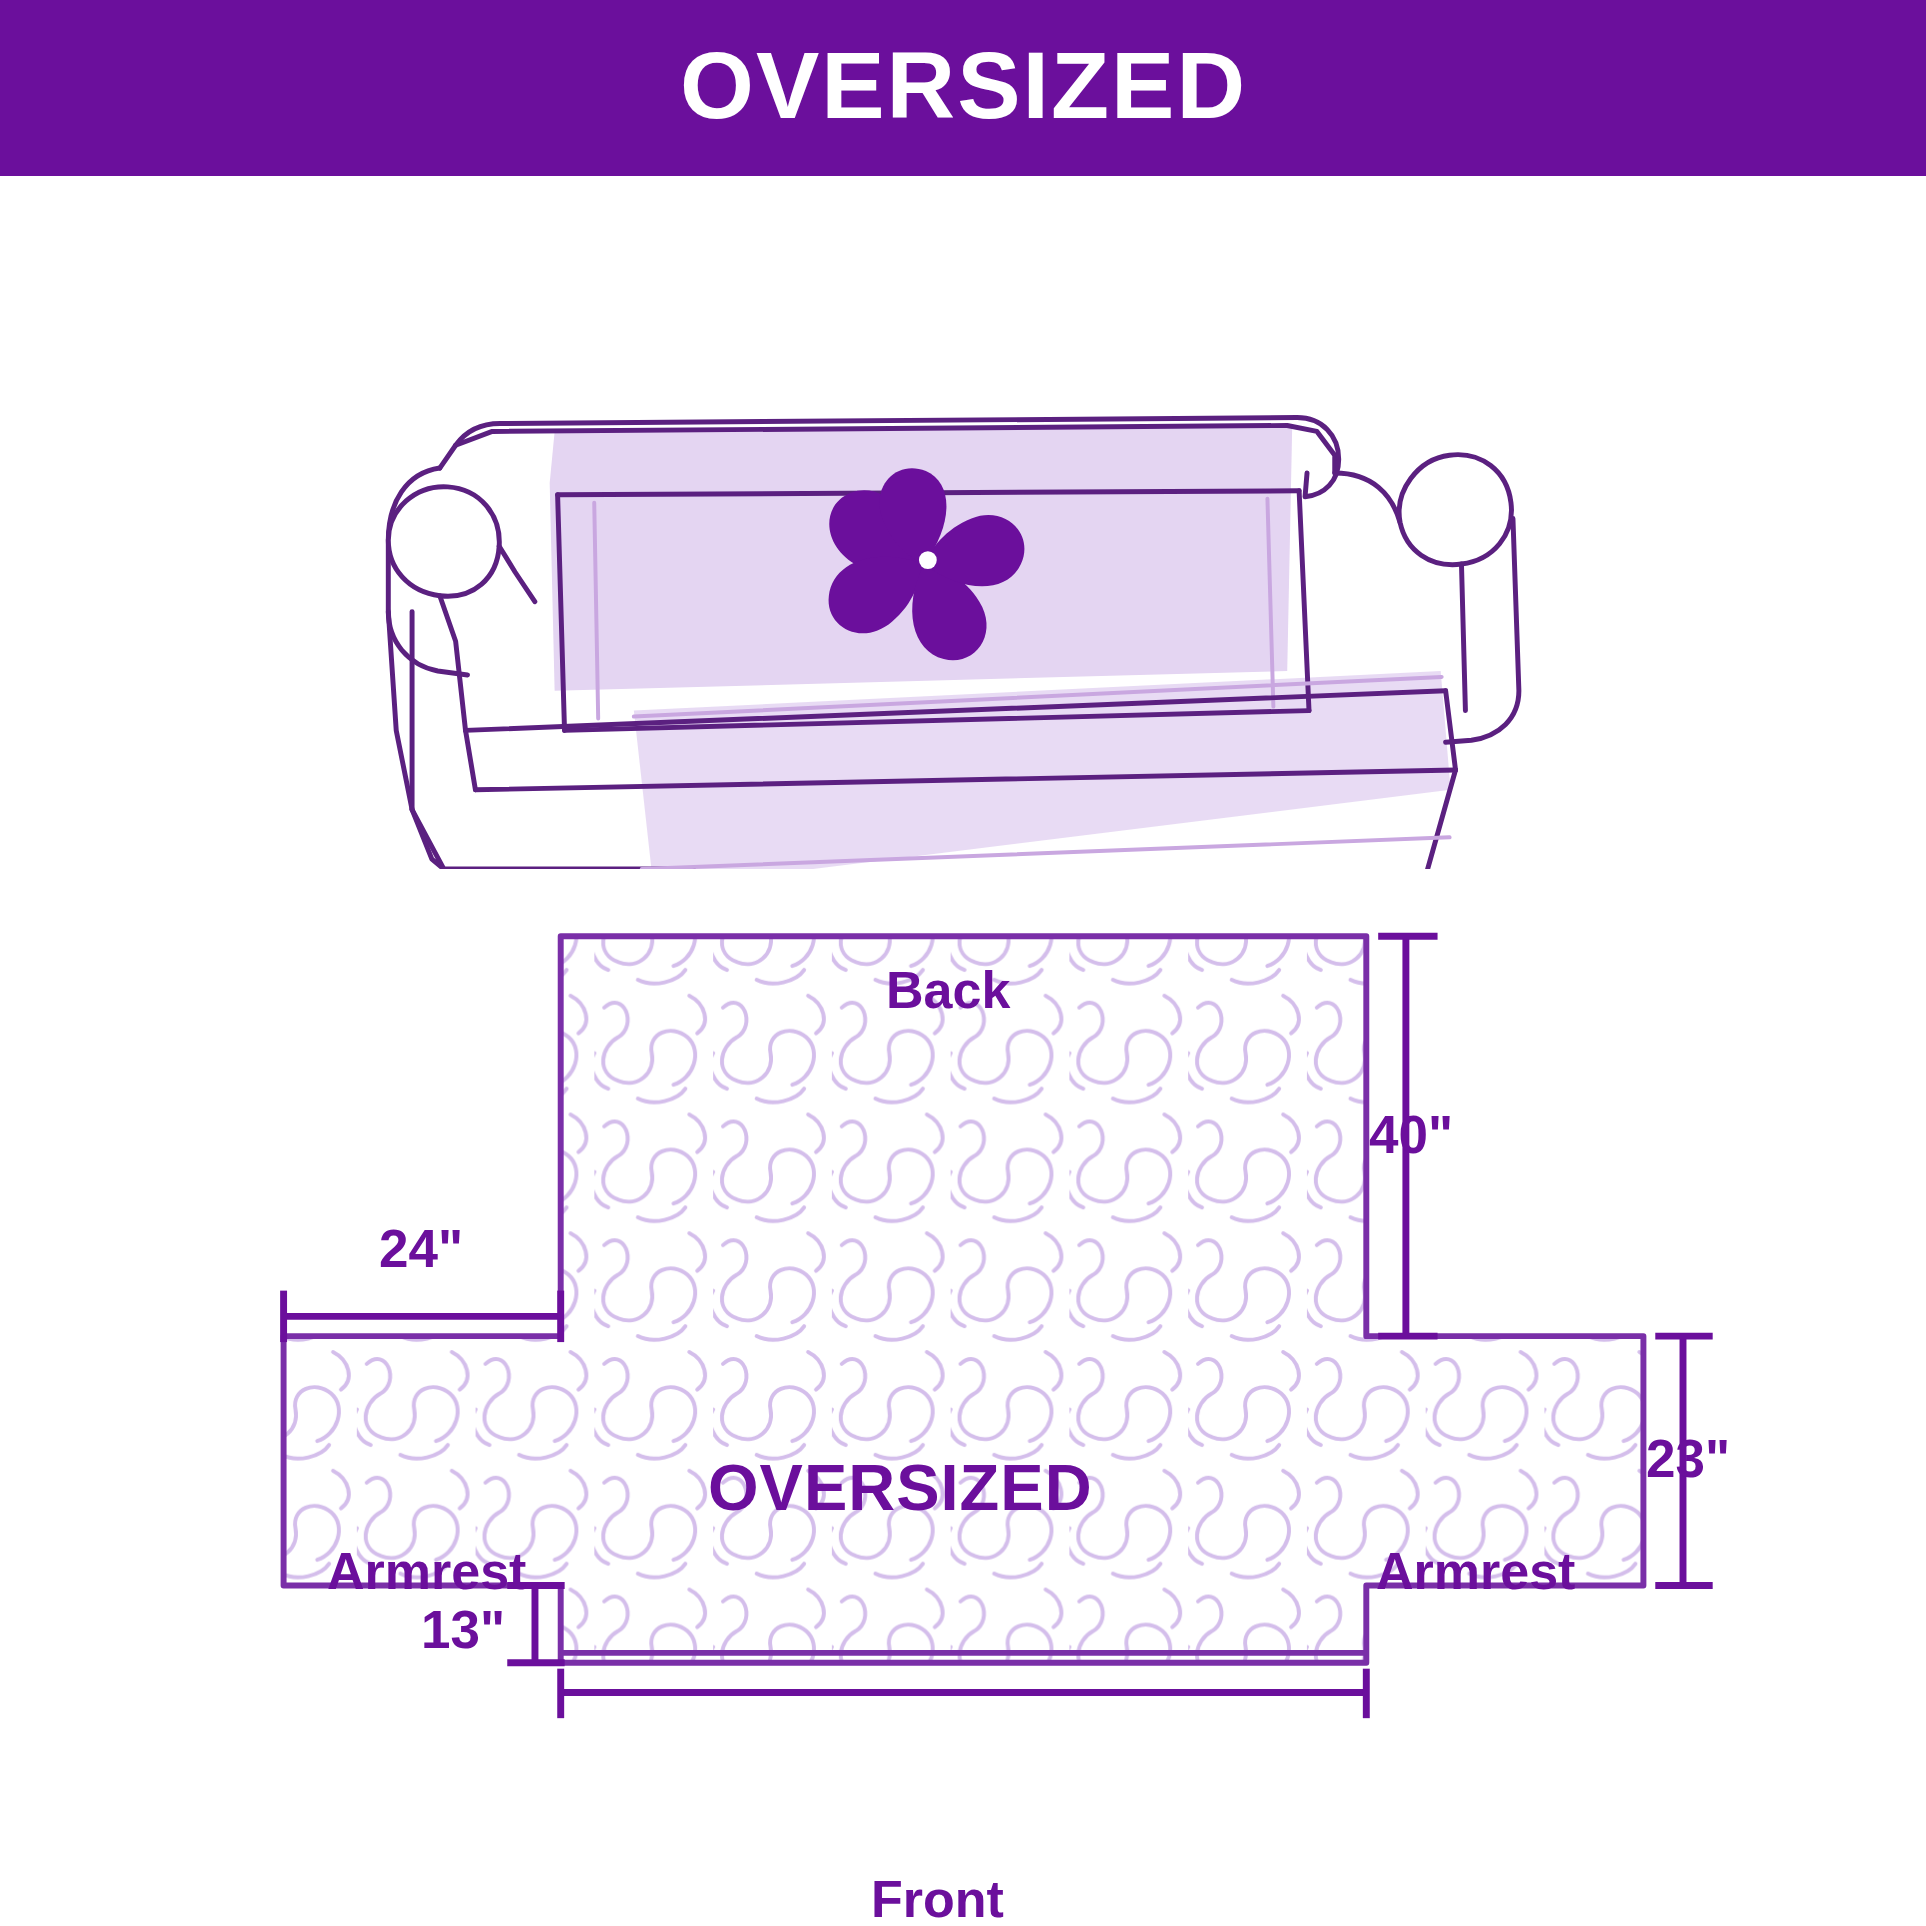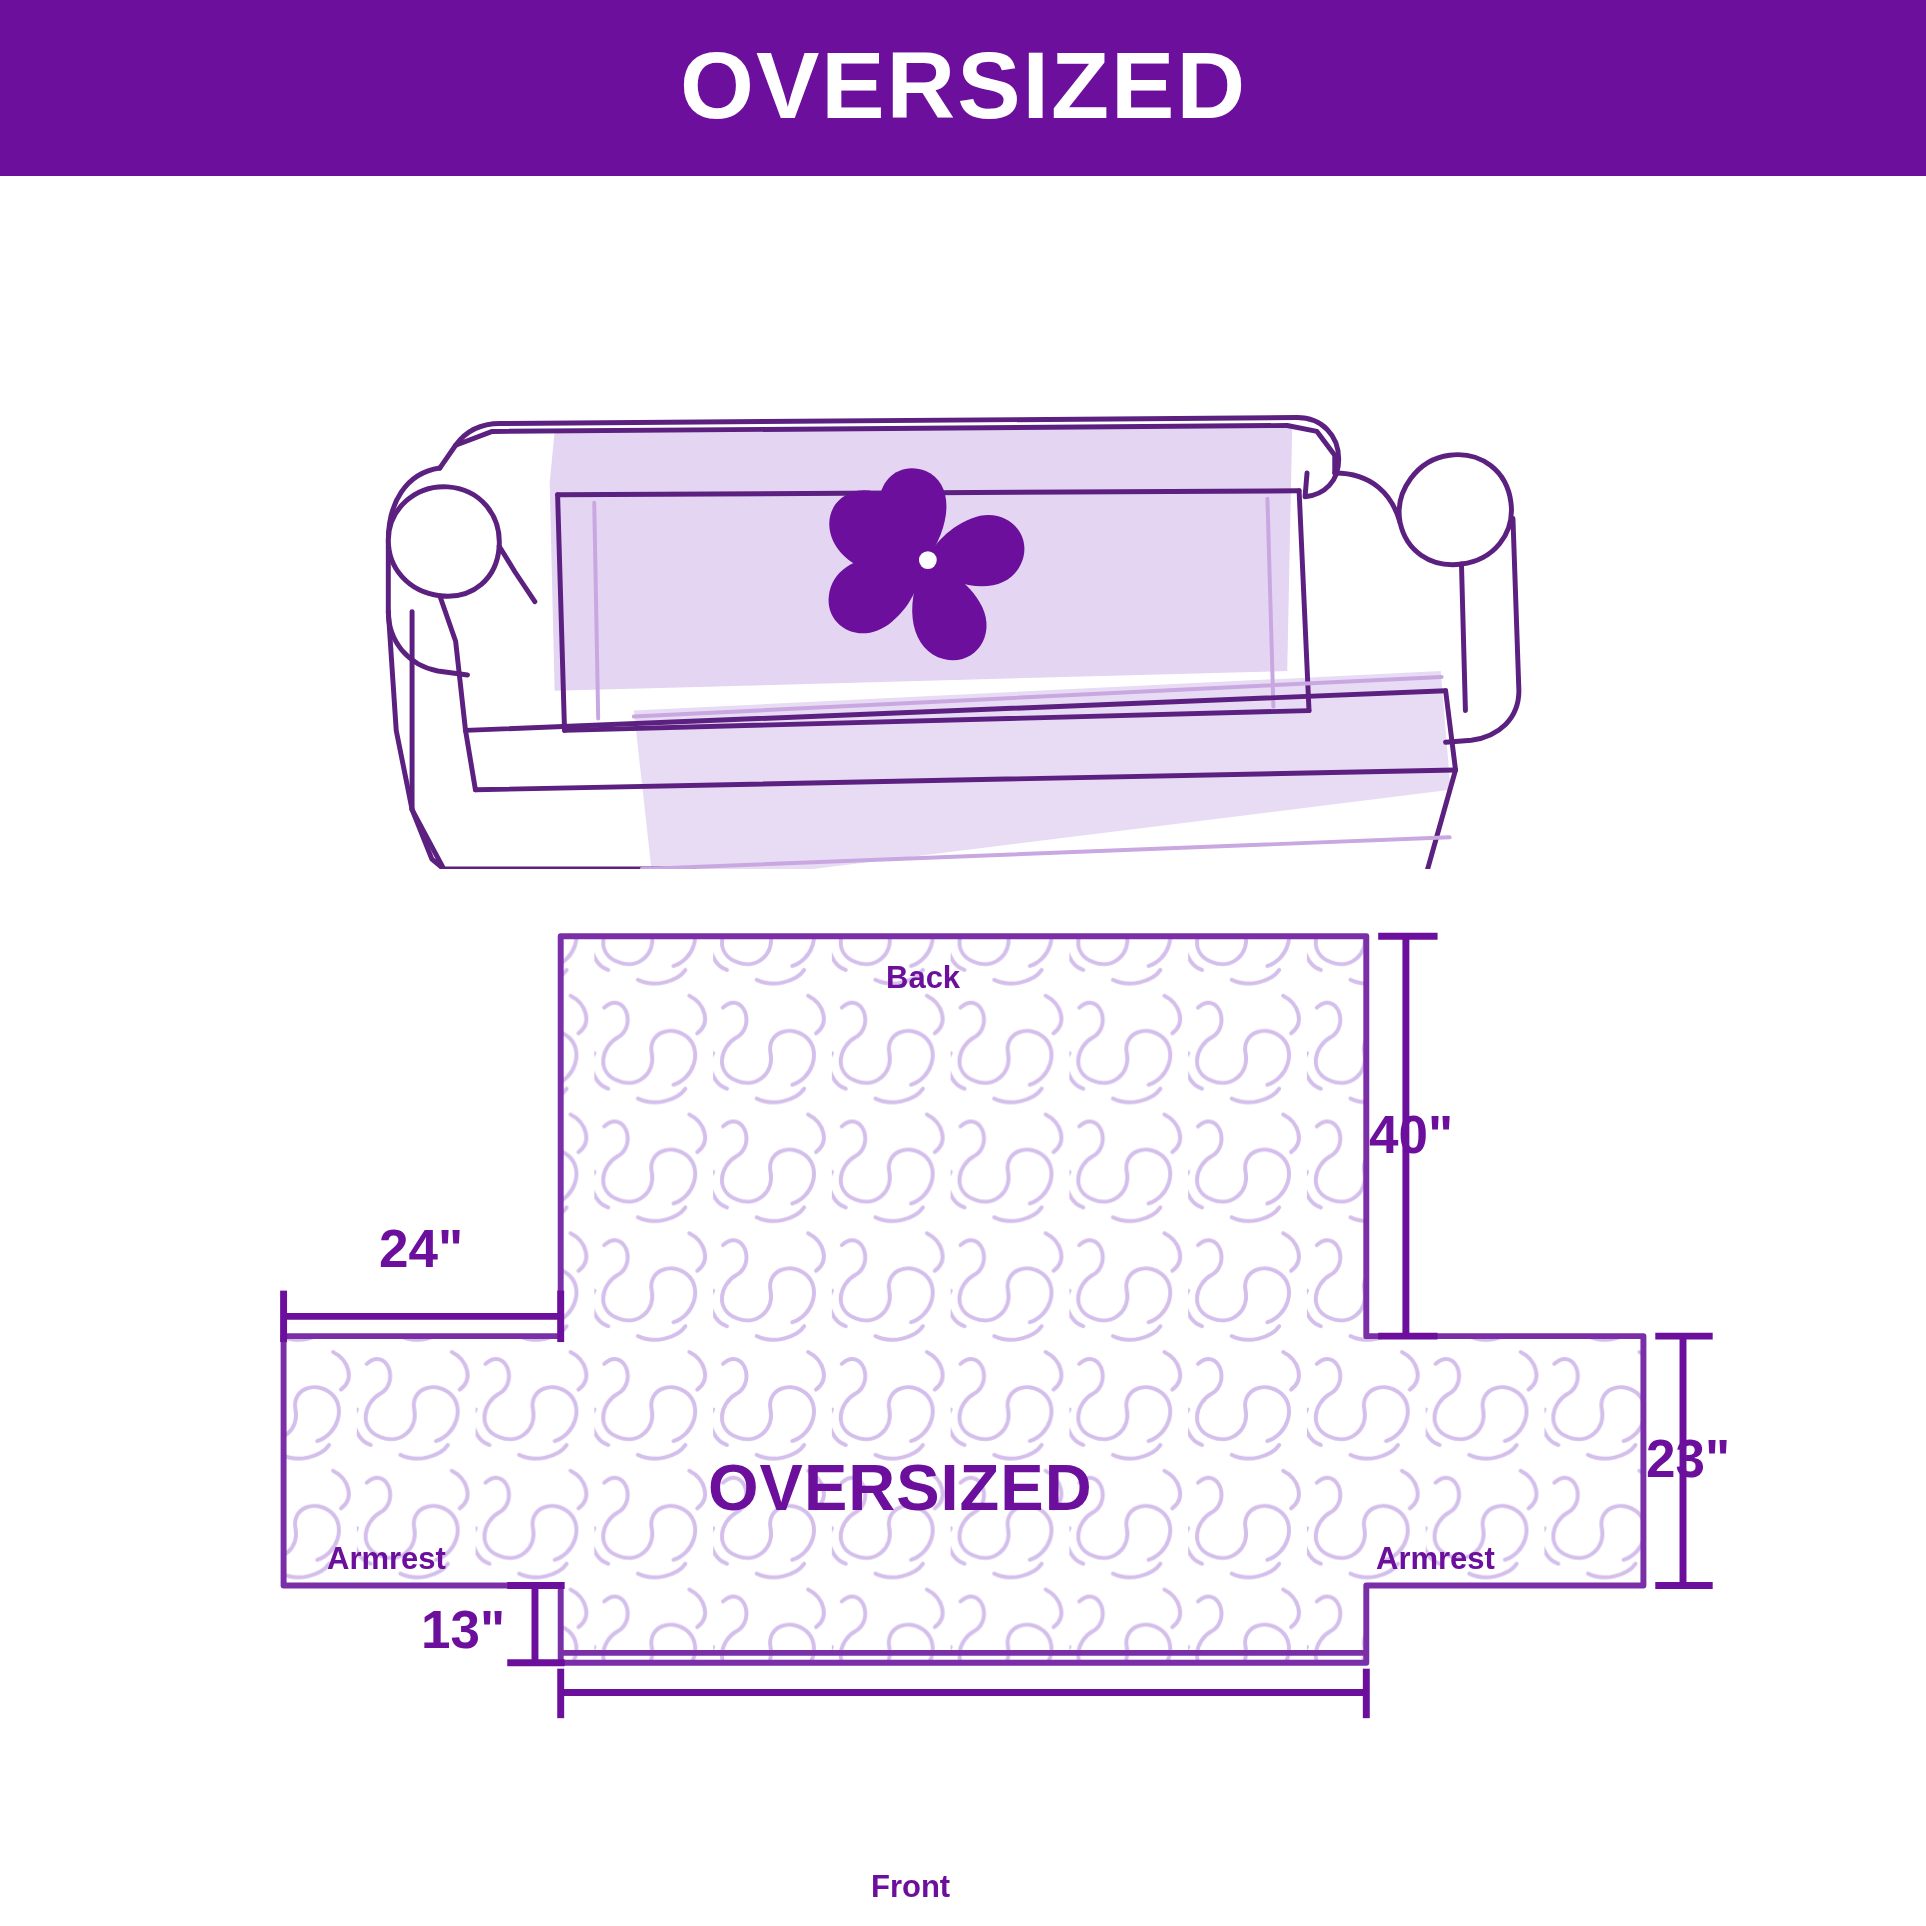--- a/index.html
+++ b/index.html
@@ -61,21 +61,21 @@
     white-space: nowrap;
   }
   .dim-text {
     position: absolute;
     color: #6B0F9C;
     font-weight: bold;
     white-space: nowrap;
     font-size: 53px;
   }
   .side-text {
-    font-size: 31px;
+    font-size: 52px;
   }
   .center-text {
     font-size: 65px;
     letter-spacing: 1px;
   }
 </style>
 </head>
 <body>
 
 <div class="header-banner">

